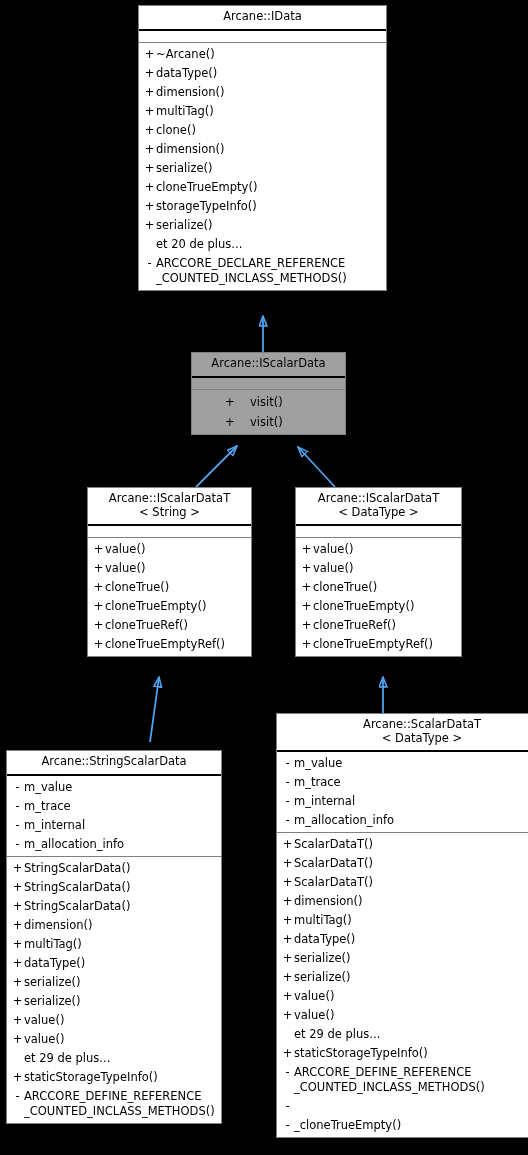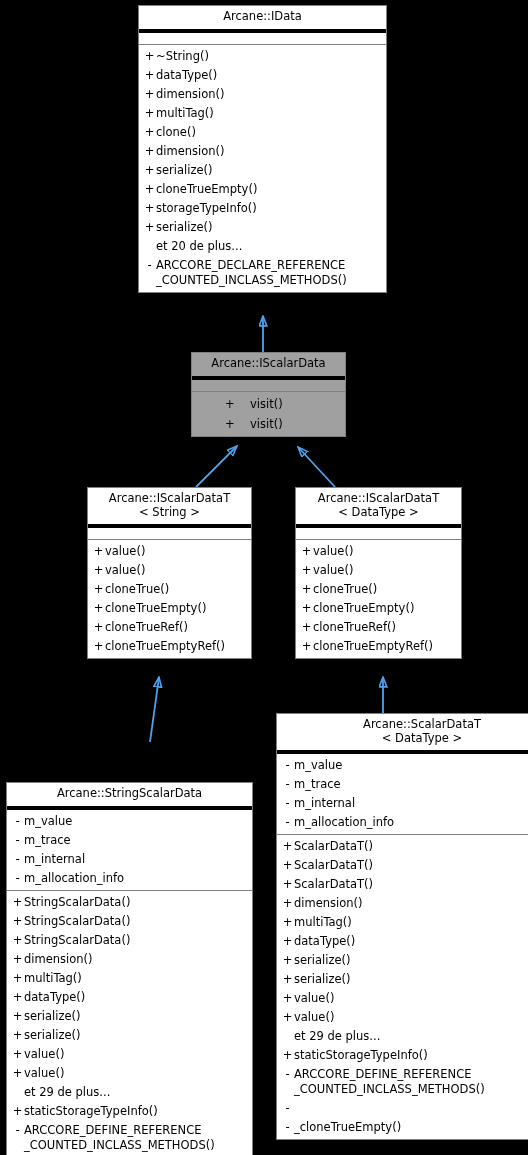--- a/index.html
+++ b/index.html
@@ -39,21 +39,21 @@
   }
   .uml-box.highlight {
     background: #a0a0a0;
   }
   .uml-box.highlight .sec {
     background: #a0a0a0;
   }
   .title {
     text-align: center;
     padding: 4px 4px 5px 4px;
-    border-bottom: 4px solid #000000;
+    border-bottom: 2px solid #000000;
     font-size: 11.5px;
     line-height: 13.5px;
     white-space: pre-line;
   }
   .sec {
     border-bottom: 1px solid #808080;
     padding: 2px 0 2px 0;
     background: #ffffff;
   }
   .sec:last-child {
@@ -128,21 +128,21 @@
 
     <g>
       <line x1="383" y1="713" x2="383" y2="677" stroke="#4ea3f0" stroke-width="1.8" marker-end="url(#ihead)"></line>
     </g>
   </svg>
 
   <div class="uml-box" id="box-idata" style="left:138px; top:5px; width:249px;">
     <div class="title">Arcane::IData</div>
     <div class="sec empty"></div>
     <div class="sec" id="idata-methods">
-        <div class="mem"><span class="vis">+</span><span class="mname">~String()</span></div>
+        <div class="mem"><span class="vis">+</span><span class="mname">~Arcane()</span></div>
         <div class="mem"><span class="vis">+</span><span class="mname">dataType()</span></div>
         <div class="mem"><span class="vis">+</span><span class="mname">dimension()</span></div>
         <div class="mem"><span class="vis">+</span><span class="mname">multiTag()</span></div>
         <div class="mem"><span class="vis">+</span><span class="mname">clone()</span></div>
         <div class="mem"><span class="vis">+</span><span class="mname">dimension()</span></div>
         <div class="mem"><span class="vis">+</span><span class="mname">serialize()</span></div>
         <div class="mem"><span class="vis">+</span><span class="mname">cloneTrueEmpty()</span></div>
         <div class="mem"><span class="vis">+</span><span class="mname">storageTypeInfo()</span></div>
         <div class="mem"><span class="vis">+</span><span class="mname">serialize()</span></div>
         <div class="mem nonvis"><span class="vis"></span><span class="mname">et 20 de plus...</span></div>
@@ -187,21 +187,21 @@
     <div class="sec" id="iscalardatat-datatype-methods">
         <div class="mem"><span class="vis">+</span><span class="mname">value()</span></div>
         <div class="mem"><span class="vis">+</span><span class="mname">value()</span></div>
         <div class="mem"><span class="vis">+</span><span class="mname">cloneTrue()</span></div>
         <div class="mem"><span class="vis">+</span><span class="mname">cloneTrueEmpty()</span></div>
         <div class="mem"><span class="vis">+</span><span class="mname">cloneTrueRef()</span></div>
         <div class="mem"><span class="vis">+</span><span class="mname">cloneTrueEmptyRef()</span></div>
       </div>
   </div>
 
-  <div class="uml-box" id="box-stringscalardata" style="left:6px; top:782px; width:247px;">
+  <div class="uml-box" id="box-stringscalardata" style="left:6px; top:750px; width:216px;">
     <div class="title">Arcane::StringScalarData</div>
     <div class="sec" id="stringscalardata-attrs">
         <div class="mem"><span class="vis">-</span><span class="mname">m_value</span></div>
         <div class="mem"><span class="vis">-</span><span class="mname">m_trace</span></div>
         <div class="mem"><span class="vis">-</span><span class="mname">m_internal</span></div>
         <div class="mem"><span class="vis">-</span><span class="mname">m_allocation_info</span></div>
       </div>
     <div class="sec" id="stringscalardata-methods">
         <div class="mem"><span class="vis">+</span><span class="mname">StringScalarData()</span></div>
         <div class="mem"><span class="vis">+</span><span class="mname">StringScalarData()</span></div>

